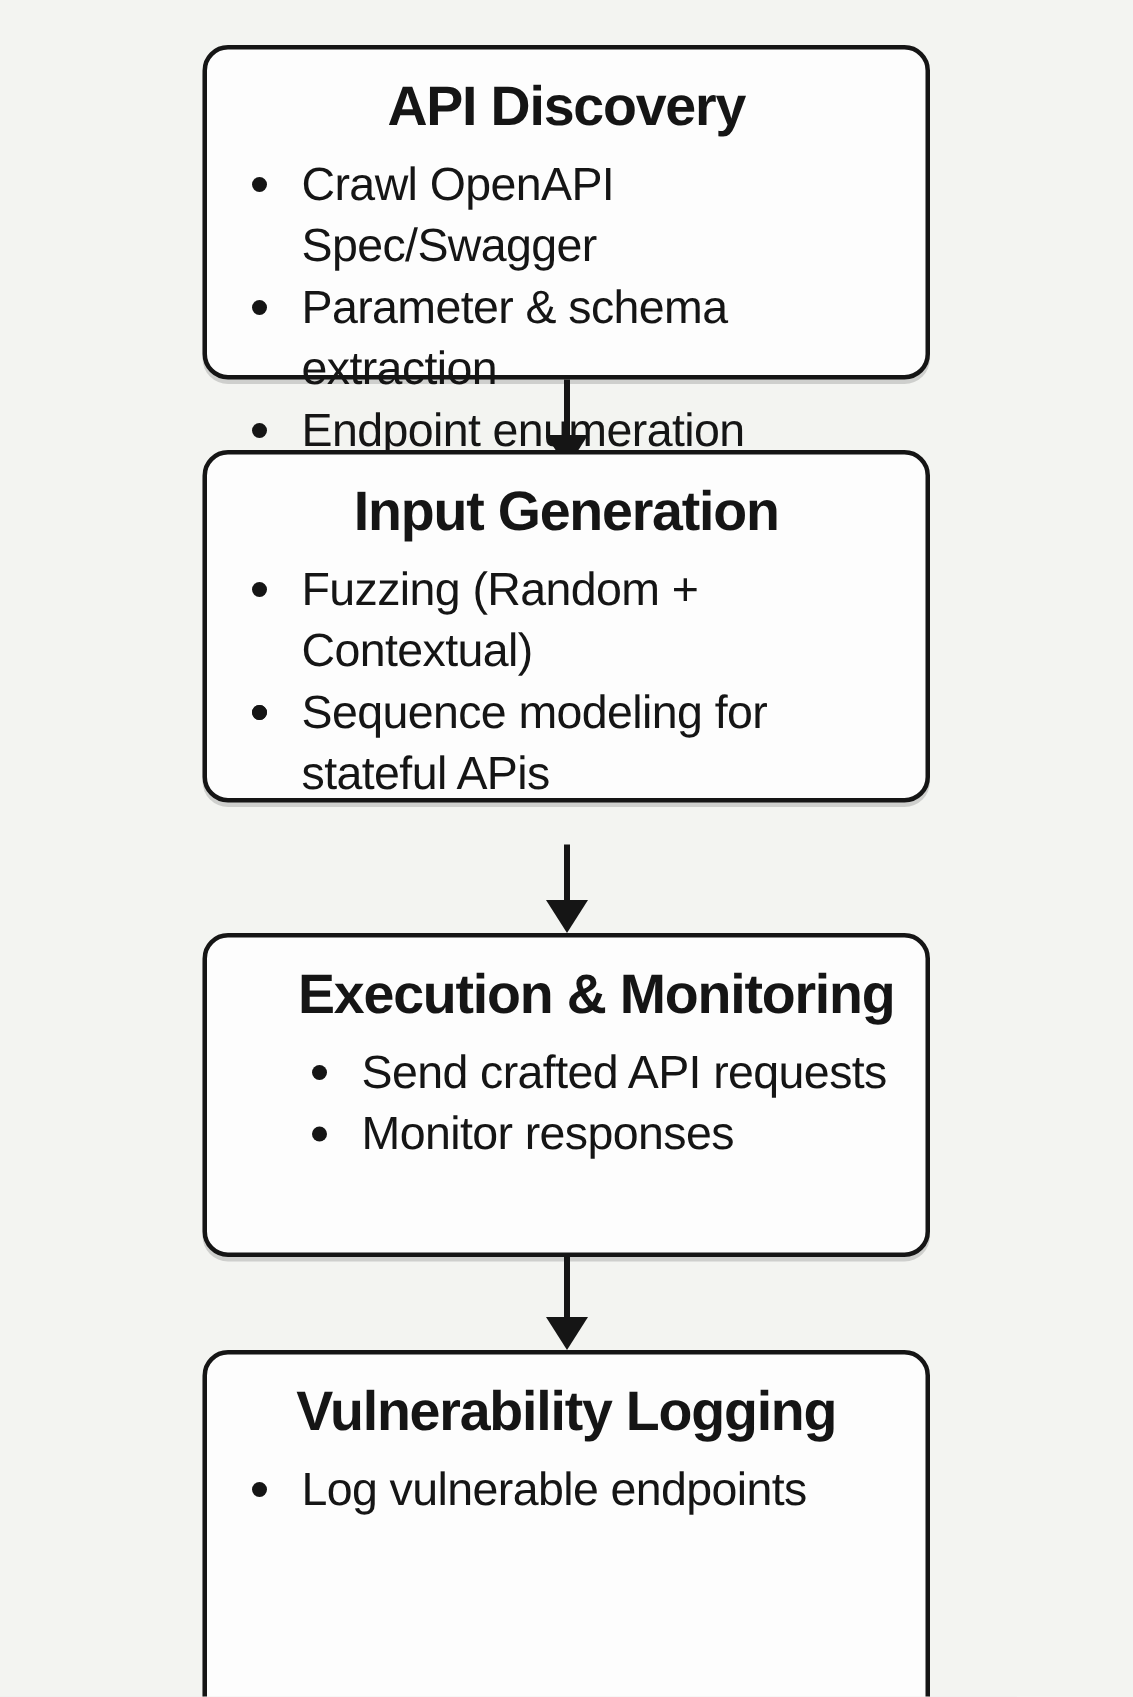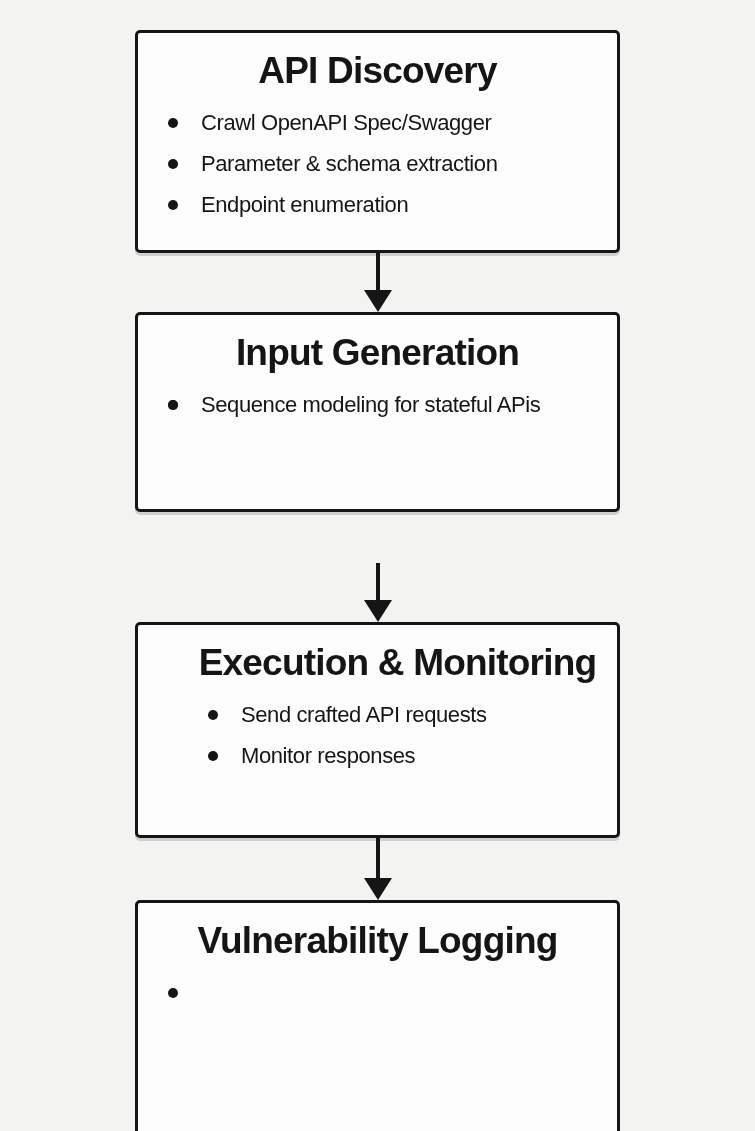--- a/index.html
+++ b/index.html
@@ -19,45 +19,45 @@
     background:var(--bg);
     overflow:hidden;
   }
   .box{
     position:absolute;
     left:135px;
     width:485px;
     box-sizing:border-box;
     background:var(--boxfill);
     border:3px solid var(--ink);
-    border-radius:5px;
+    border-radius:17px;
     box-shadow:0 3px 0 rgba(0,0,0,0.15);
     padding:16px 8px 0 8px;
   }
   .b0{top:30px;height:223px;}
-  .b1{top:312px;height:200px;}
+  .b1{top:300px;height:235px;}
   .b2{top:622px;height:216px;padding-left:48px;}
   .b3{top:900px;height:248px;}
   .box-title{
     font-weight:bold;
     font-size:37px;
     line-height:44px;
     text-align:center;
     color:var(--ink);
     letter-spacing:-0.8px;
   }
   .box-list{
     list-style:none;
     margin:9px 0 0 0;
     padding:0 0 0 22px;
   }
   .box-list li{
     position:relative;
     padding-left:33px;
-    font-size:22px;
+    font-size:31px;
     line-height:41px;
     color:var(--ink);
     letter-spacing:-0.4px;
   }
   .dot{
     position:absolute;
     left:0;
     top:16px;
     width:10px;
     height:10px;
@@ -102,20 +102,21 @@
   </section>
 
   <div class="arrow a0">
     <div class="arrow-stem"></div>
     <div class="arrow-head"></div>
   </div>
 
   <section class="box b1">
     <div class="box-title">Input Generation</div>
     <ul class="box-list">
+      <li><span class="dot"></span><span>Fuzzing (Random + Contextual)</span></li>
       <li><span class="dot"></span></li>
       <li><span class="dot"></span><span>Sequence modeling for stateful APis</span></li>
     </ul>
   </section>
 
   <div class="arrow a1">
     <div class="arrow-stem"></div>
     <div class="arrow-head"></div>
   </div>
 
@@ -128,17 +129,17 @@
   </section>
 
   <div class="arrow a2">
     <div class="arrow-stem"></div>
     <div class="arrow-head"></div>
   </div>
 
   <section class="box b3">
     <div class="box-title">Vulnerability Logging</div>
     <ul class="box-list">
-      <li><span class="dot"></span></li>
+      <li><span class="dot"></span><span>Log vulnerable endpoints</span></li>
     </ul>
   </section>
 
 </div>
 
 </body></html>

